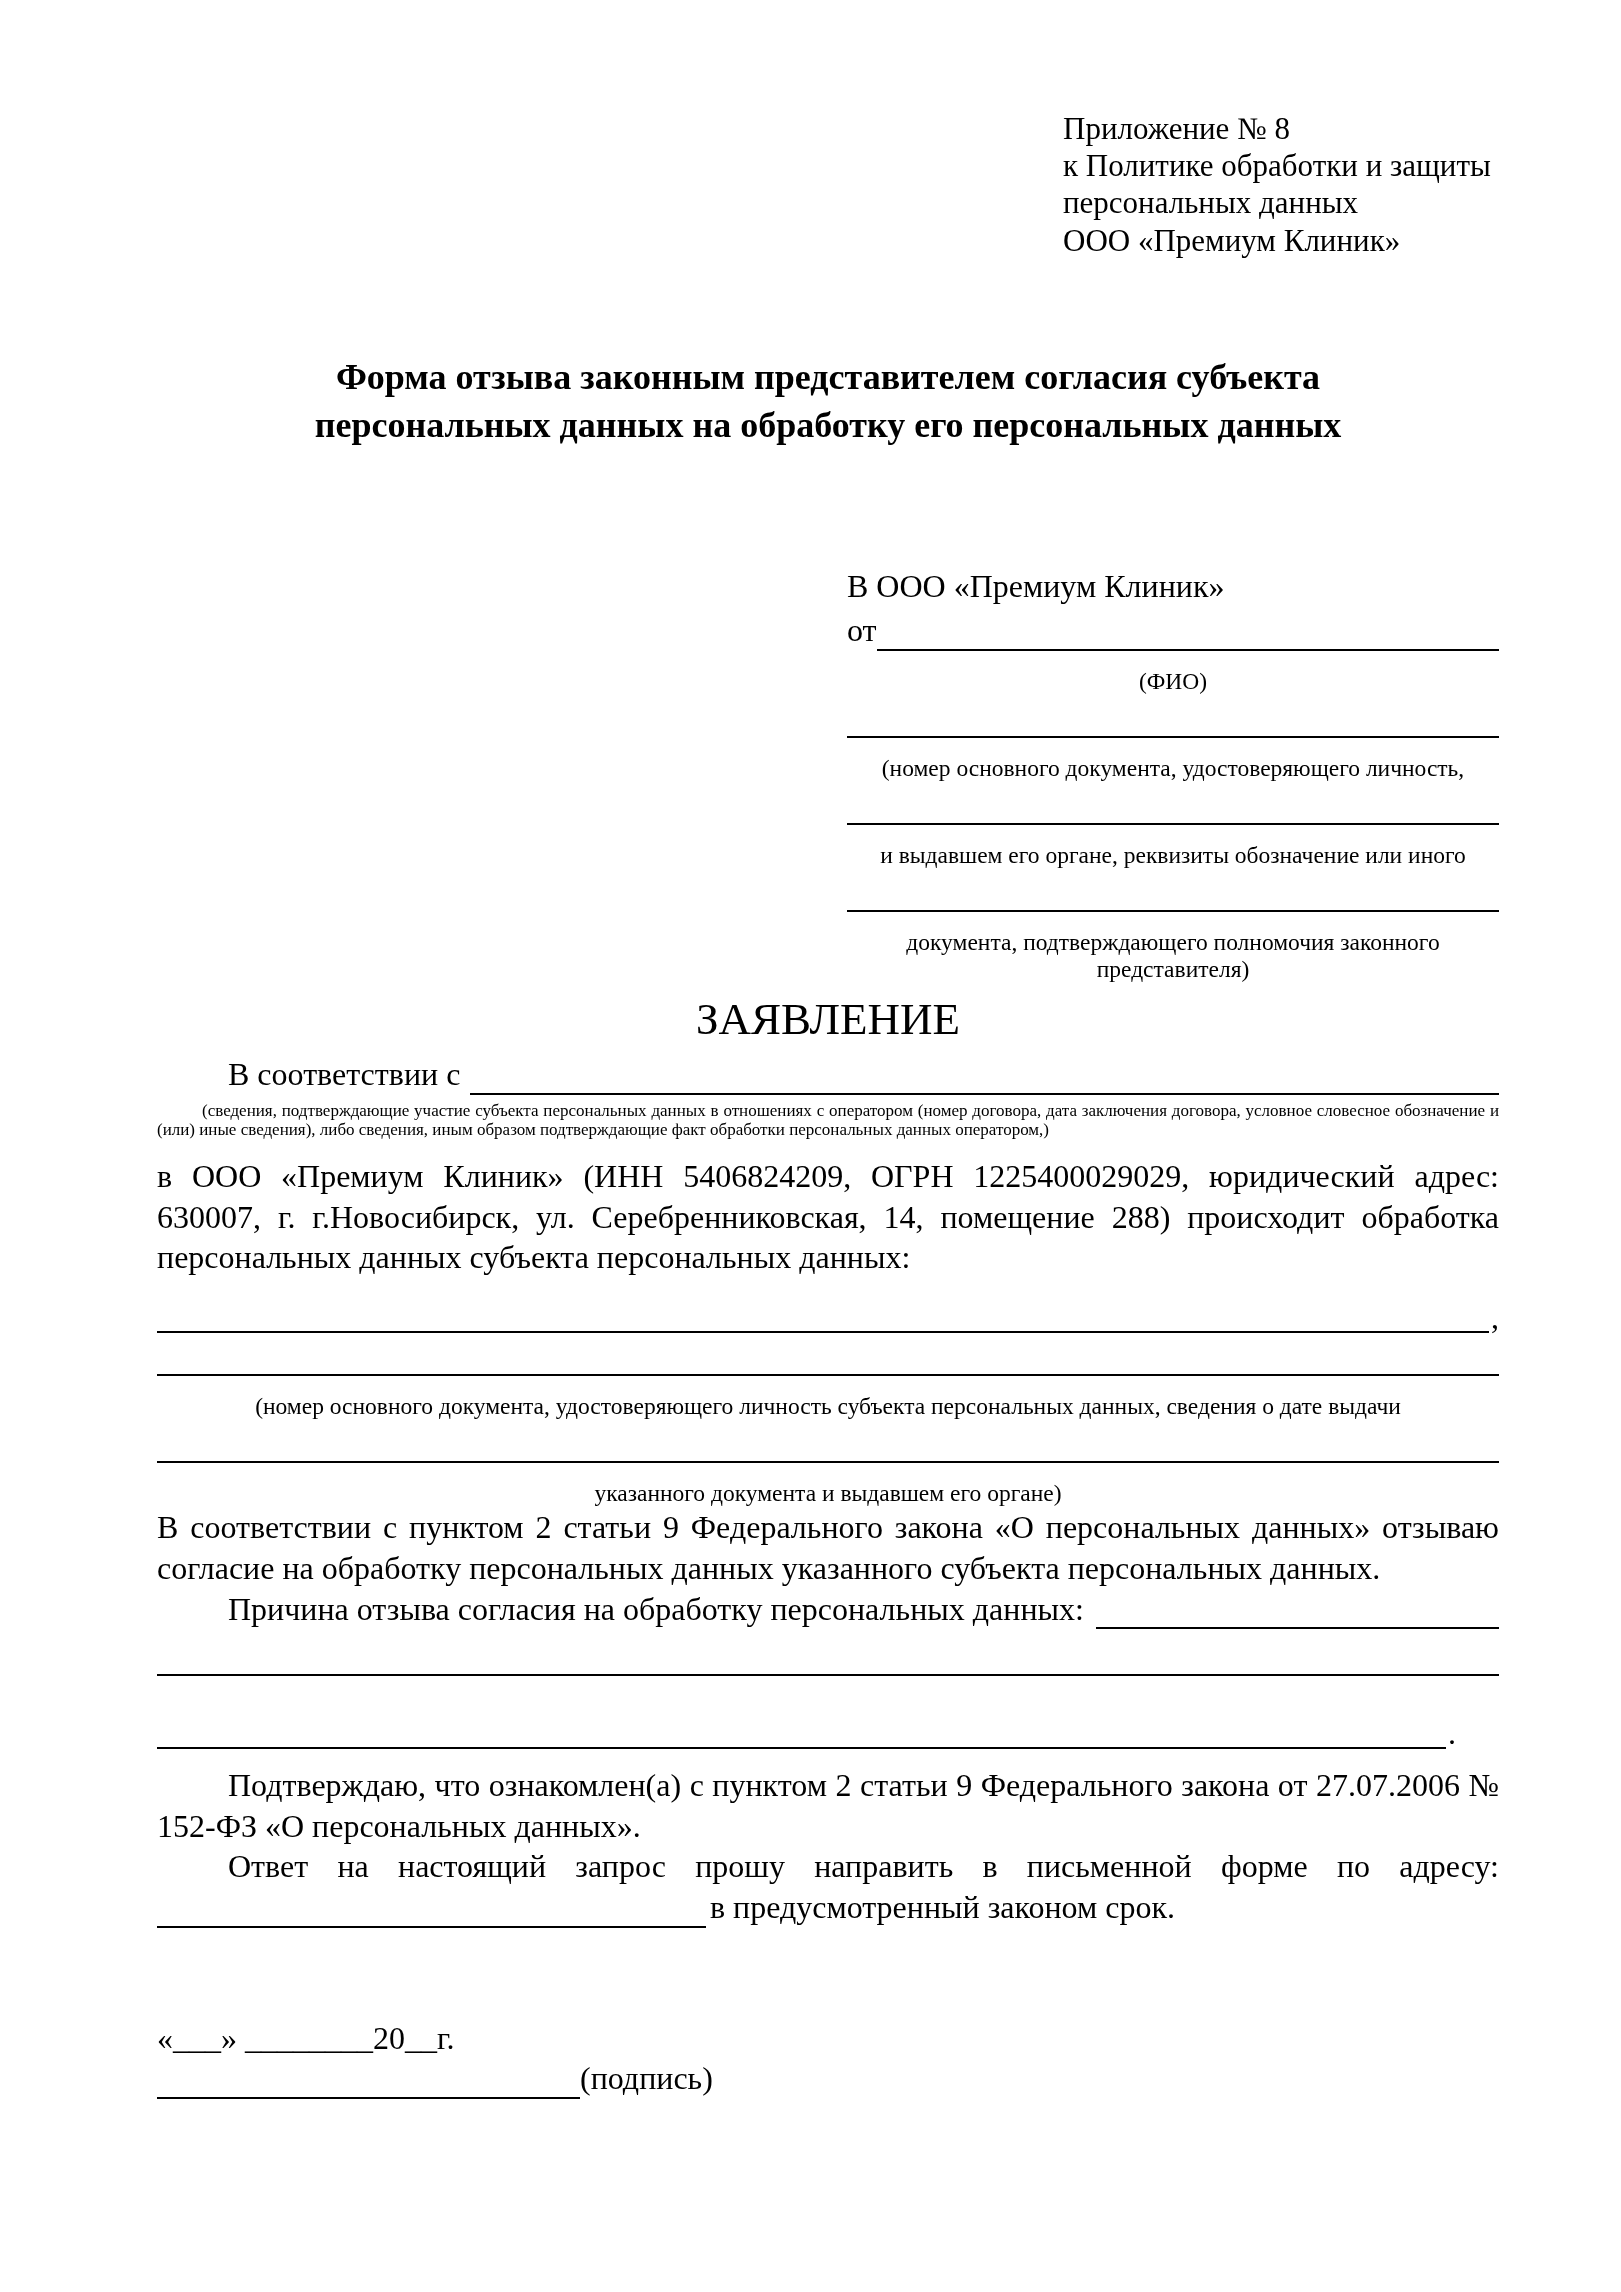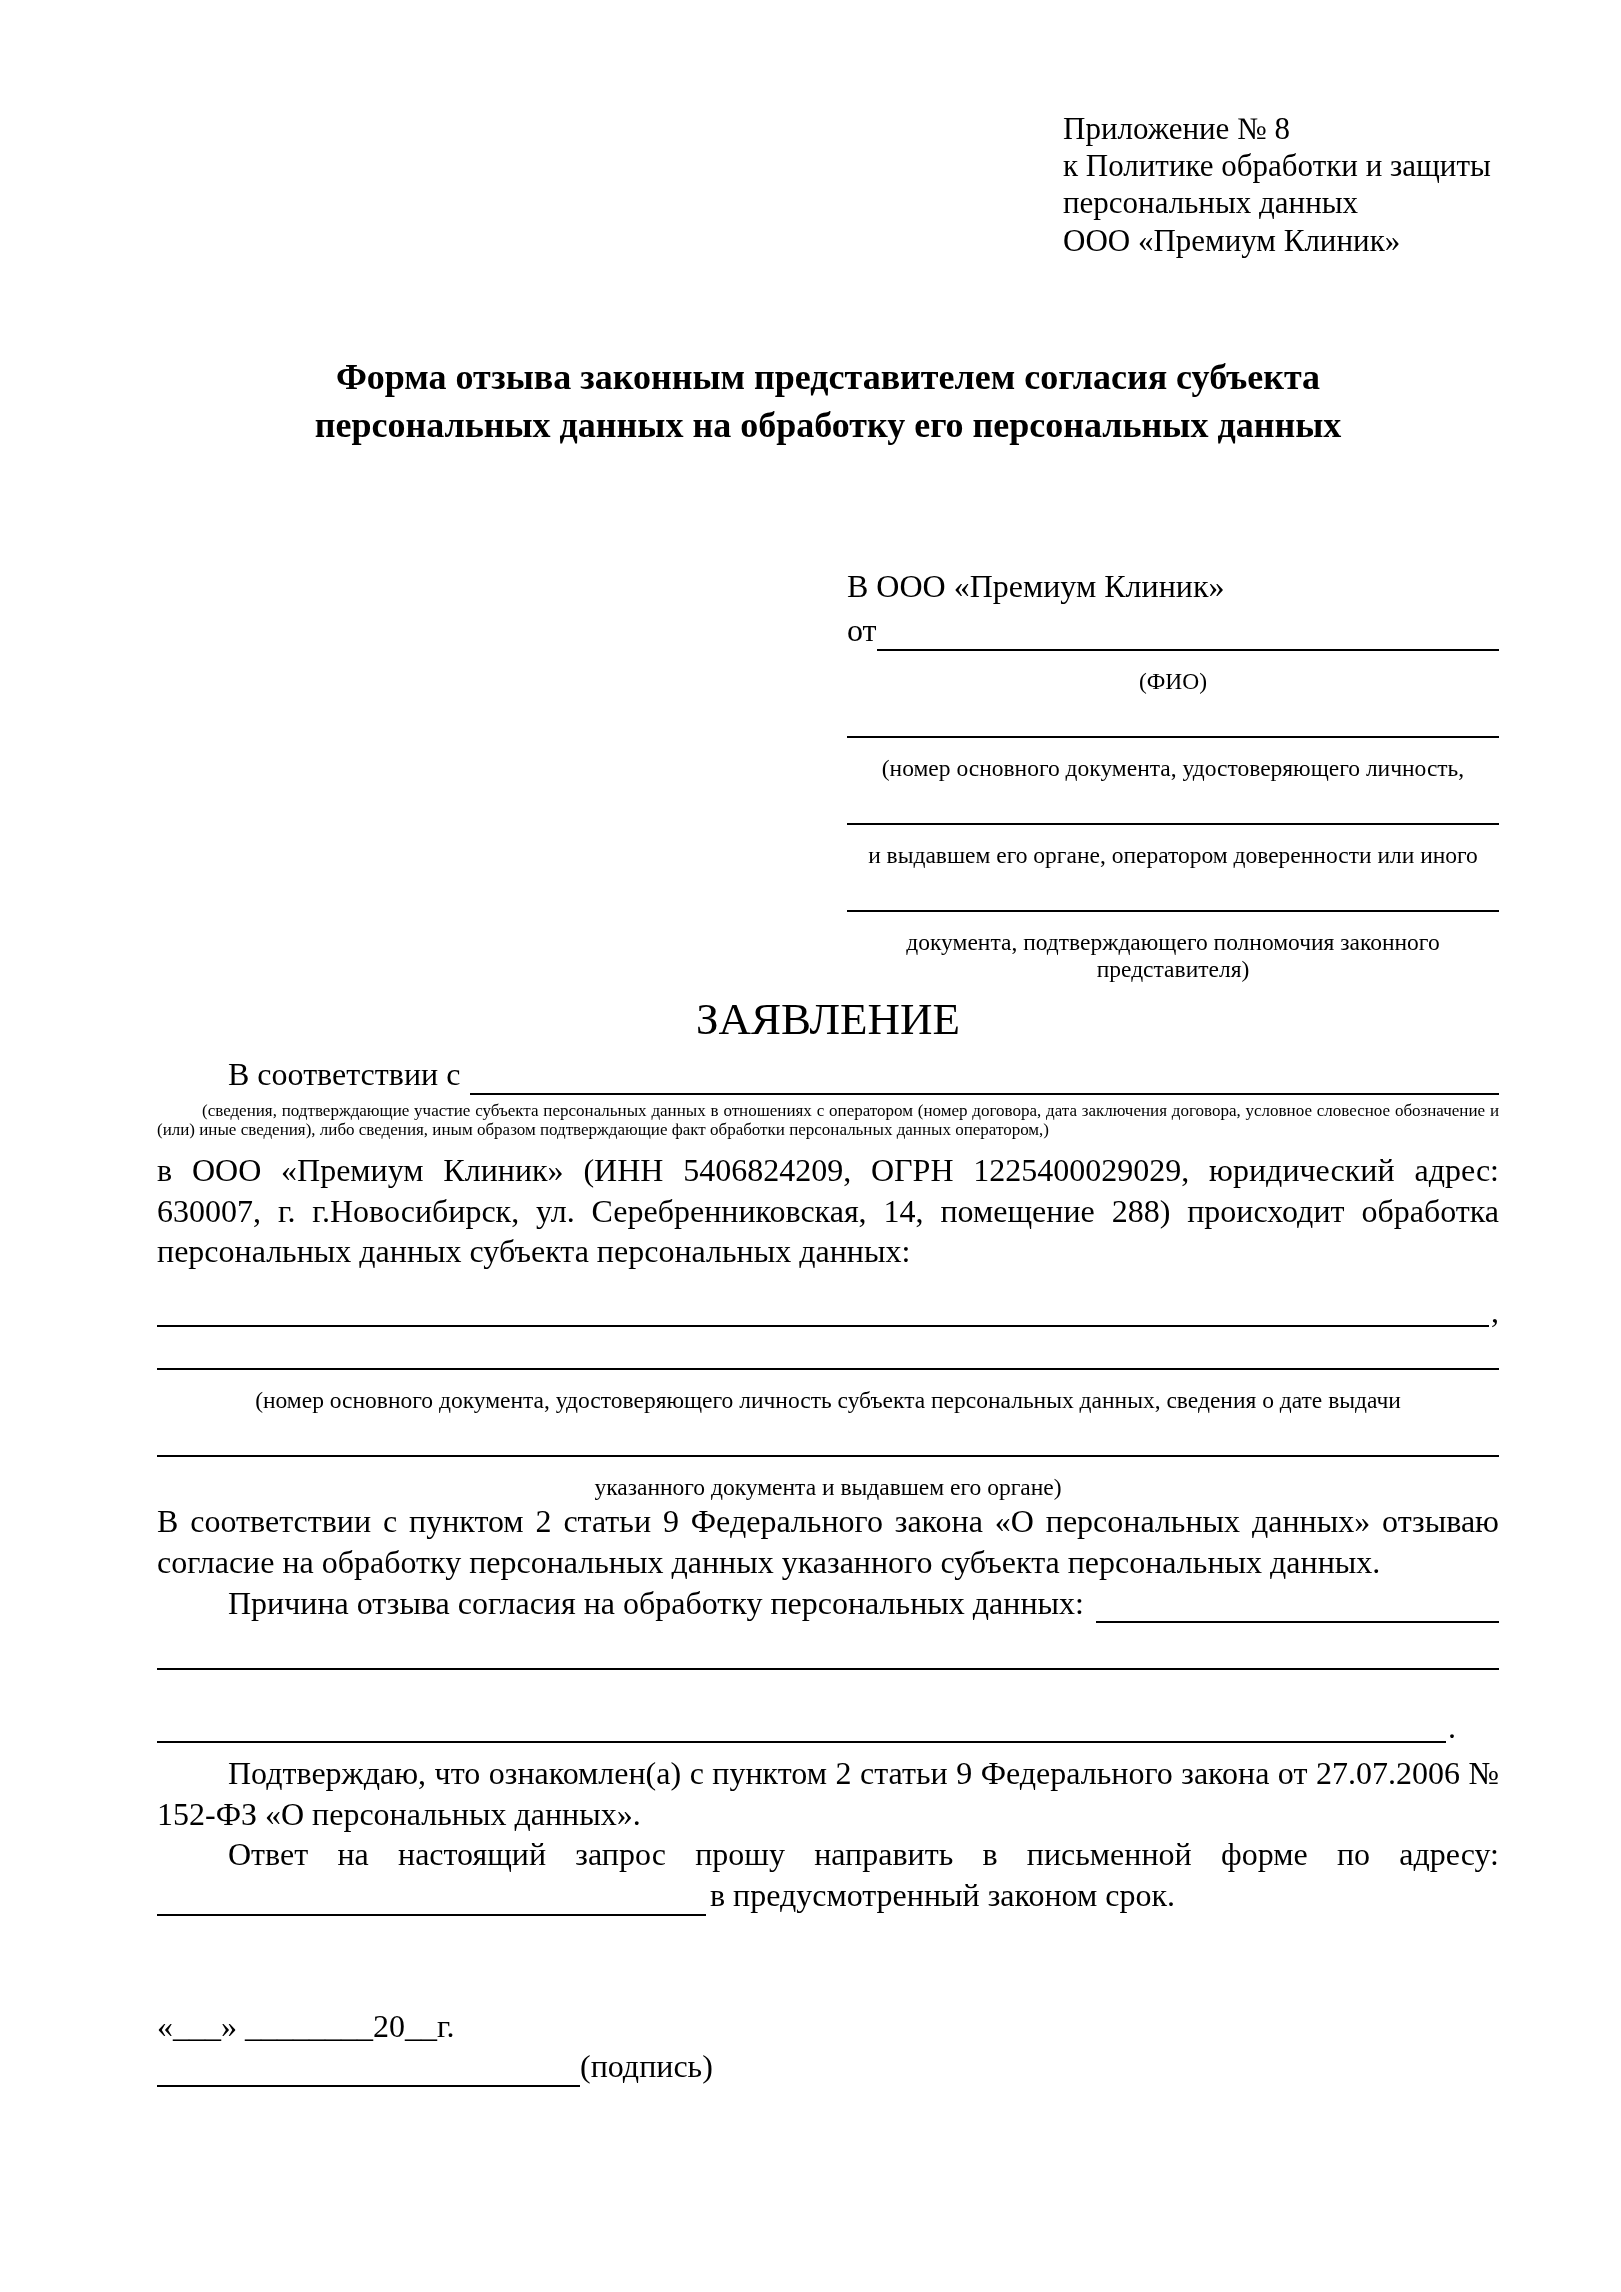--- a/index.html
+++ b/index.html
@@ -69,21 +69,21 @@
     line-height: 1.16;
     text-align: justify;
     text-indent: 45px;
     margin-top: 5.9px;
   }
   p.body {
     margin: 0;
     text-align: justify;
     line-height: 1.27;
   }
-  p.body.mt { margin-top: 10px; }
+  p.body.mt { margin-top: 16px; }
   p.indent { text-indent: 71px; }
   .fio-row { margin-top: 23.5px; }
   .comma, .period { line-height: 1; padding-left: 2px; }
   .reason-row .lbl { padding-left: 71px; padding-right: 11.8px; }
   .blank1 { margin-top: 45px; }
   .blank2 { margin-top: 41px; padding-right: 43px; }
   .reply-first {
     text-indent: 71px;
     text-align: justify;
     text-align-last: justify;
@@ -131,21 +131,21 @@
     <div class="cap">(ФИО)</div>
 
     <div class="ugroup">
       <div class="uline"></div>
       <div class="cap">(номер основного документа, удостоверяющего личность,</div>
     </div>
 
 
     <div class="ugroup">
       <div class="uline"></div>
-      <div class="cap">и выдавшем его органе, оператором доверенности или иного</div>
+      <div class="cap">и выдавшем его органе, реквизиты обозначение или иного</div>
     </div>
 
     <div class="ugroup">
       <div class="uline"></div>
       <div class="cap">документа, подтверждающего полномочия законного представителя)</div>
     </div>
   </div>
 
   <div class="st-heading">ЗАЯВЛЕНИЕ</div>
 

